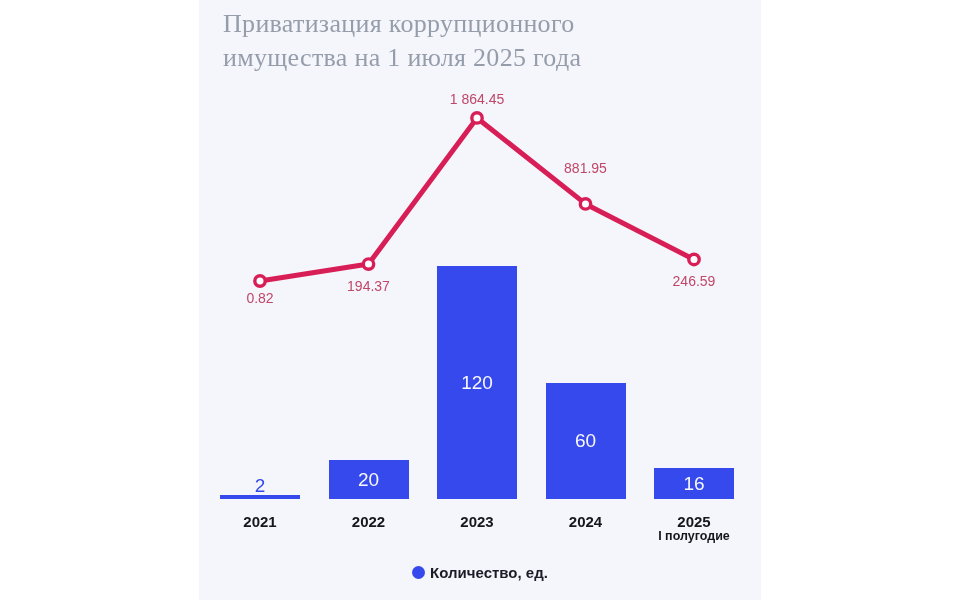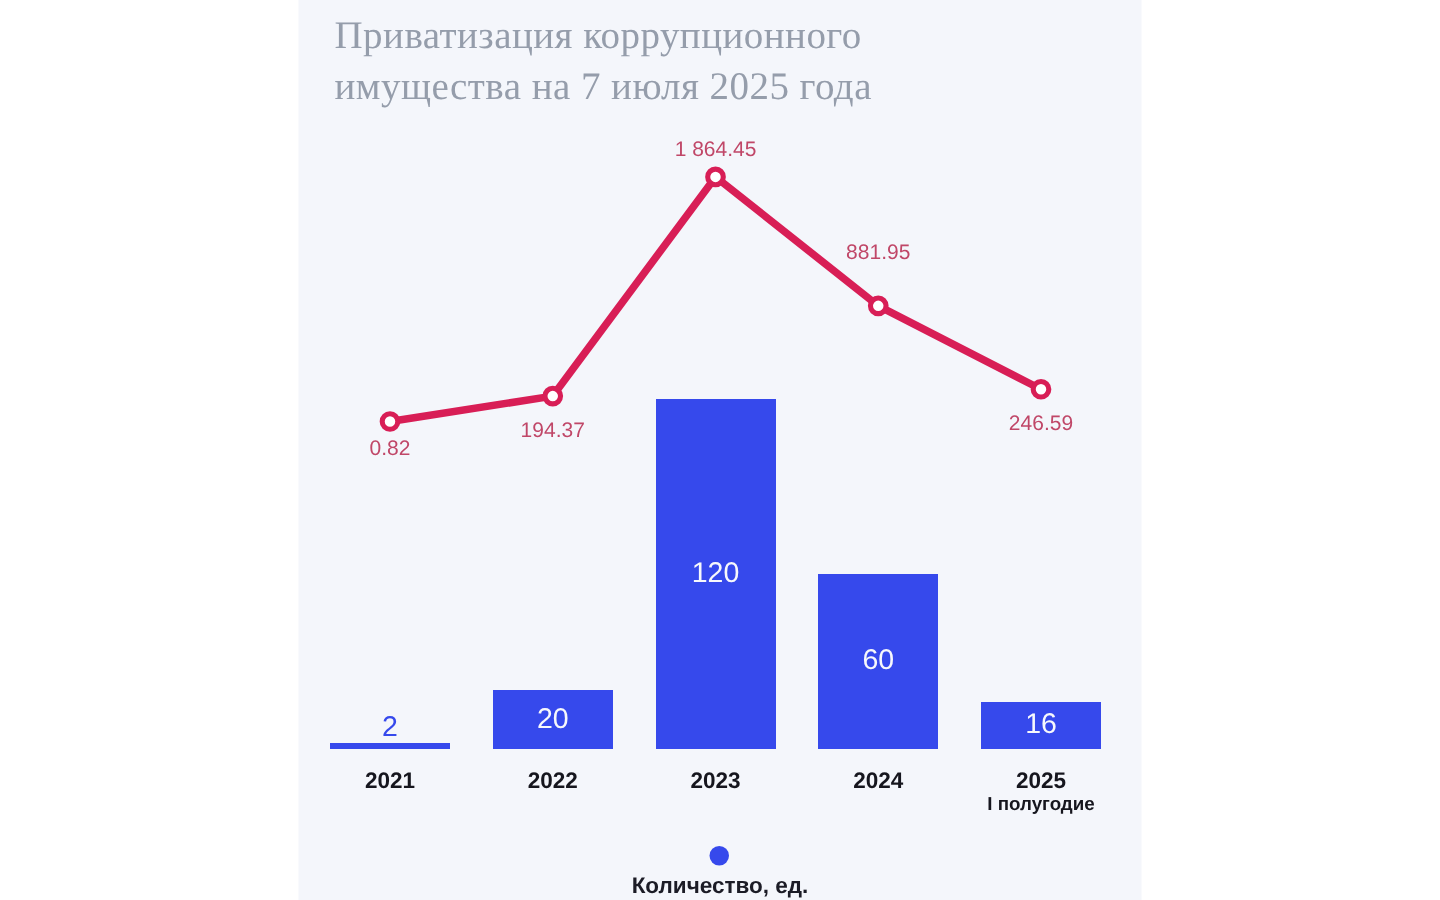--- a/index.html
+++ b/index.html
@@ -19,33 +19,33 @@
     font-size:26px;line-height:34px;font-weight:400;
     color:#959dab;letter-spacing:0.3px;
   }
   svg.chart{position:absolute;left:0;top:0;}
   .legend{
     position:absolute;left:0;right:0;top:564px;
     display:flex;justify-content:center;align-items:center;gap:38px;
   }
   .legend-item{
     display:flex;align-items:center;gap:5px;
-    font-size:15px;font-weight:600;color:#1c1c26;cursor:default;flex-direction:column;
+    font-size:15px;font-weight:600;color:#1c1c26;cursor:default;
   }
   .legend-dot{width:13px;height:13px;border-radius:50%;}
   .bar-rect{shape-rendering:crispEdges;}
   text{font-family:"Liberation Sans",sans-serif;}
 </style>
 </head>
 <body>
 
 <div class="card">
   <div class="title">
     <div>Приватизация коррупционного</div>
-    <div>имущества на 7 июля 2025 года</div>
+    <div>имущества на 1 июля 2025 года</div>
   </div>
 
   <div class="legend">
     <div class="legend-item">
       <span class="legend-dot" id="legend-dot" style="background: rgb(54, 73, 236);"></span>
       <span>Количество, ед.</span>
     </div>
   </div>
 </div>
 

